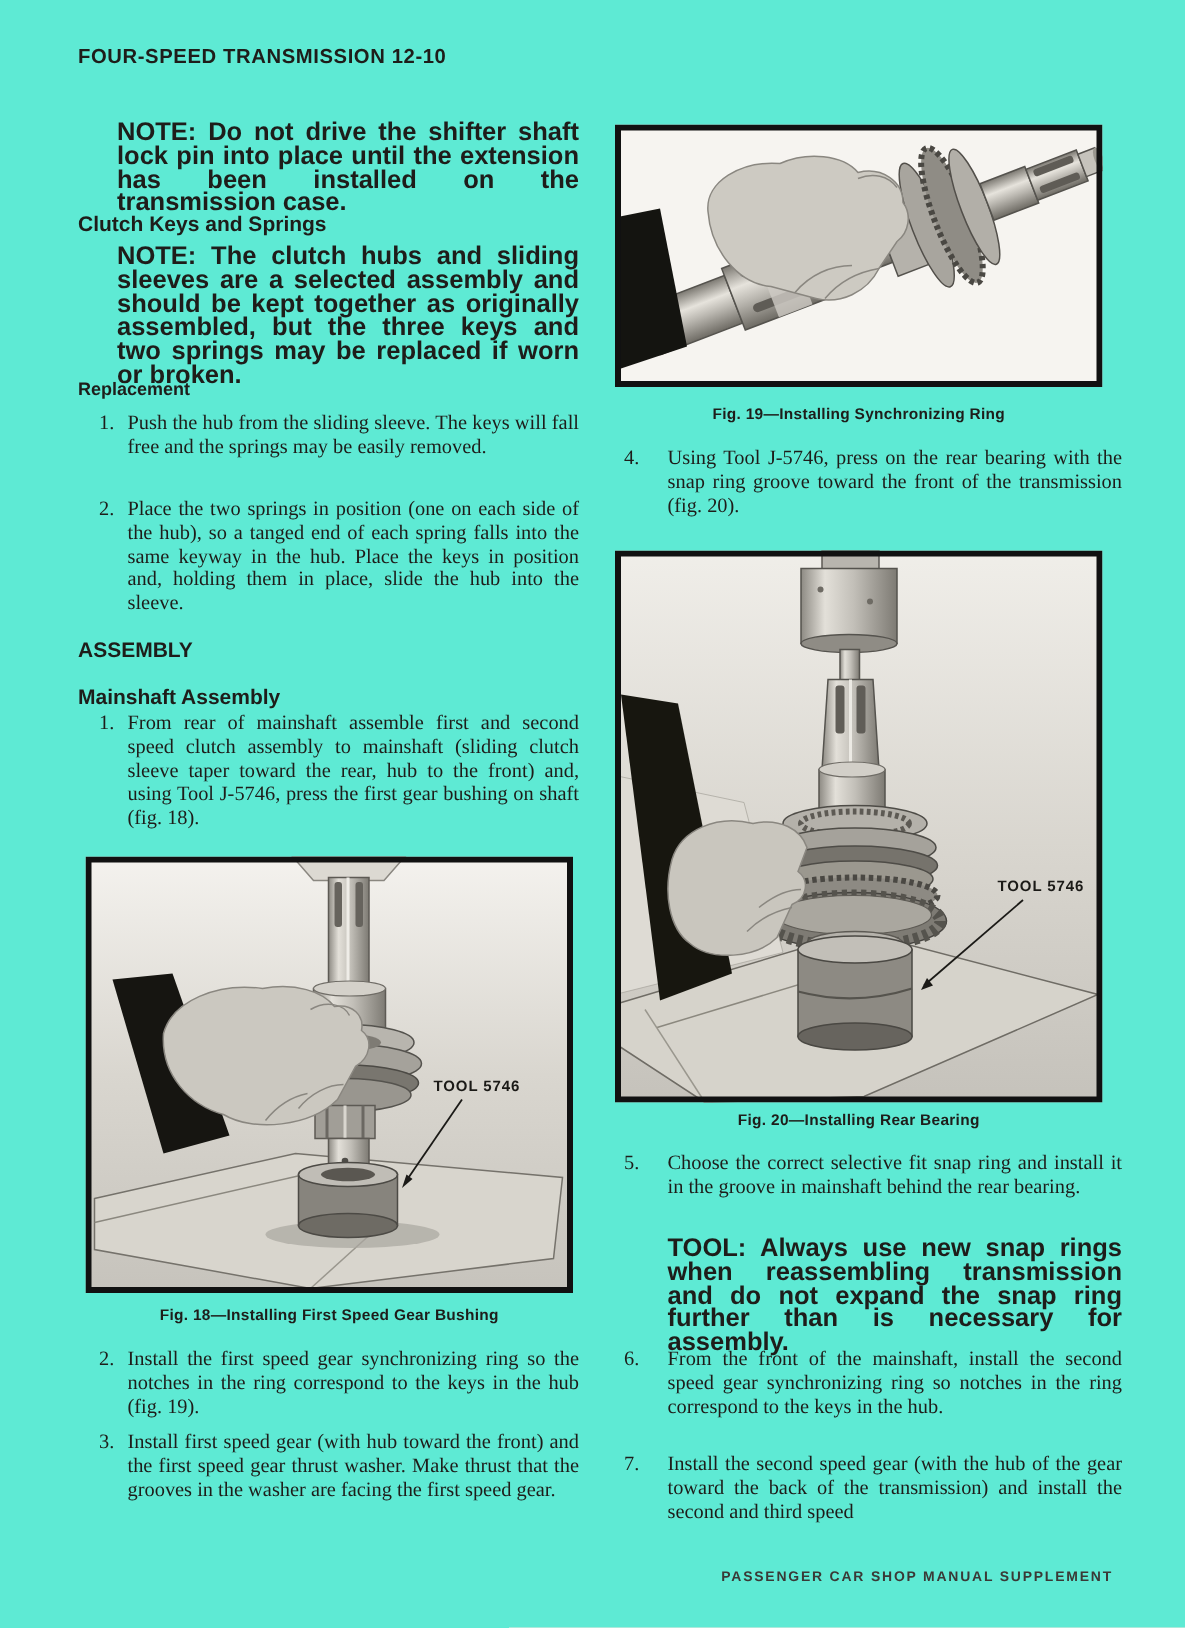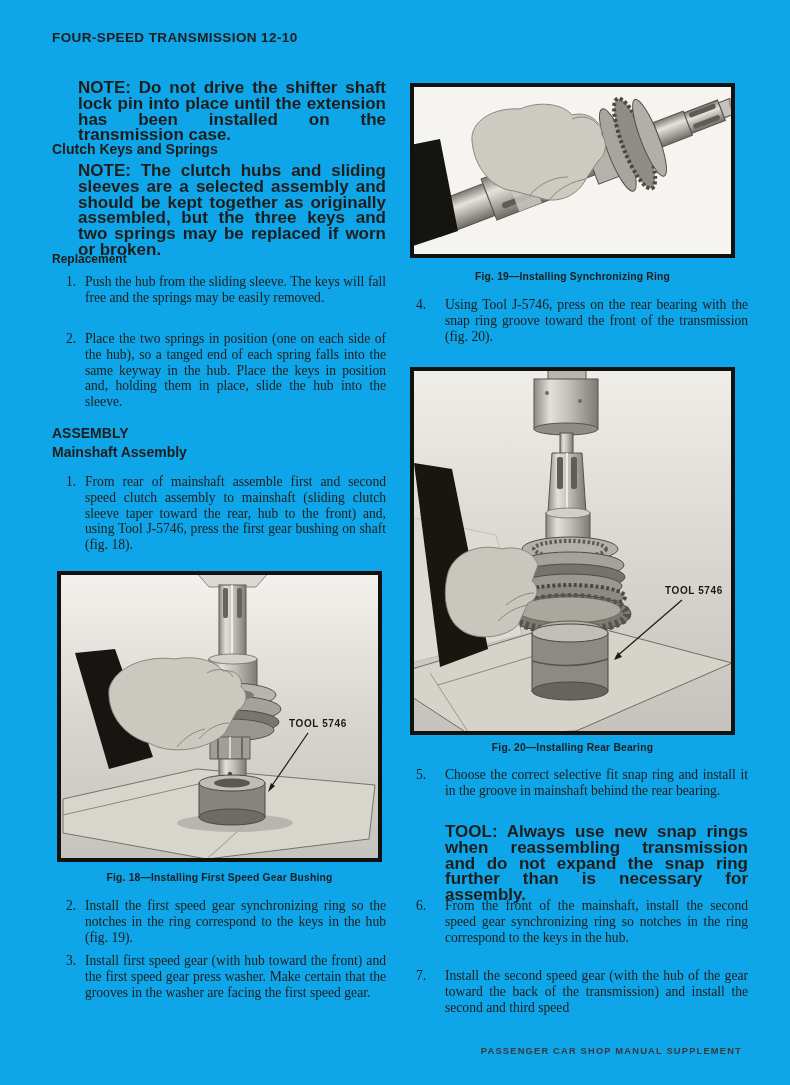--- a/index.html
+++ b/index.html
@@ -1,16 +1,16 @@
 <!DOCTYPE html>
 <html><head>
 <meta charset="utf-8">
 <style>
   html,body{margin:0;padding:0;background:#e9e7e2;}
-  .page{position:relative;width:790px;height:1085px;margin:0 auto;background:#0ea5e9;
+  .page{position:relative;width:790px;height:1085px;margin:0 auto;background:#5eead4;
         color:#1e1d1a;font-family:"Liberation Serif",serif;overflow:hidden;}
   .abs{position:absolute;}
   .header-title{font-family:"Liberation Sans",sans-serif;font-weight:bold;font-size:13.5px;letter-spacing:0.4px;}
   .h-main{font-family:"Liberation Sans",sans-serif;font-weight:bold;font-size:14px;}
   .h-sub{font-family:"Liberation Sans",sans-serif;font-weight:bold;font-size:12px;}
   .note{font-family:Liberation Sans, sans-serif;font-weight:bold;font-size:17px;line-height:15.8px;text-align:justify;}
   .step{font-size:13.6px;line-height:15.8px;text-align:justify;}
   .step .num{position:absolute;left:0;top:0;}
   .fig-caption{font-family:"Liberation Sans",sans-serif;font-weight:bold;font-size:10.3px;letter-spacing:0.2px;text-align:center;}
   .footer{font-family:"Liberation Sans",sans-serif;font-weight:bold;font-size:9.3px;letter-spacing:1.2px;color:#3a3936;text-align:right;}
@@ -36,21 +36,21 @@
     <span>Push the hub from the sliding sleeve. The keys will fall free and the springs may be easily removed.</span>
   </div>
 
   <div class="abs step" style="left:66px;top:331px;width:301px;padding-left:19px;">
     <span class="num">2.</span>
     <span>Place the two springs in position (one on each side of the hub), so a tanged end of each spring falls into the same keyway in the hub. Place the keys in position and, holding them in place, slide the hub into the sleeve.</span>
   </div>
 
   <div class="abs h-main" style="left:52px;top:425px;">ASSEMBLY</div>
 
-  <div class="abs h-main" style="left:52px;top:444px;text-align:center;">Mainshaft Assembly</div>
+  <div class="abs h-main" style="left:52px;top:456px;text-align:center;">Mainshaft Assembly</div>
 
   <div class="abs step" style="left:66px;top:474px;width:301px;padding-left:19px;">
     <span class="num">1.</span>
     <span>From rear of mainshaft assemble first and second speed clutch assembly to mainshaft (sliding clutch sleeve taper toward the rear, hub to the front) and, using Tool J-5746, press the first gear bushing on shaft (fig. 18).</span>
   </div>
 
   <div class="abs" style="left:57px;top:571px;">
     <svg width="325" height="291" viewBox="0 0 325 291">
       <defs>
         <linearGradient id="m18" x1="0" y1="0" x2="1" y2="0">
@@ -122,21 +122,21 @@
 
   <div class="abs fig-caption" style="left:57px;top:872px;width:325px;">Fig. 18—Installing First Speed Gear Bushing</div>
 
   <div class="abs step" style="left:66px;top:898px;width:301px;padding-left:19px;">
     <span class="num">2.</span>
     <span>Install the first speed gear synchronizing ring so the notches in the ring correspond to the keys in the hub (fig. 19).</span>
   </div>
 
   <div class="abs step" style="left:66px;top:953px;width:301px;padding-left:19px;">
     <span class="num">3.</span>
-    <span>Install first speed gear (with hub toward the front) and the first speed gear press washer. Make certain that the grooves in the washer are facing the first speed gear.</span>
+    <span>Install first speed gear (with hub toward the front) and the first speed gear thrust washer. Make thrust that the grooves in the washer are facing the first speed gear.</span>
   </div>
 
   <div class="abs" style="left:410px;top:83px;">
     <svg width="325" height="175" viewBox="0 0 325 175">
       <defs>
         <linearGradient id="m19" x1="0" y1="0" x2="0" y2="1">
           <stop offset="0" stop-color="#7b7871"></stop>
             <stop offset="0.35" stop-color="#e6e3dc"></stop>
           <stop offset="0.6" stop-color="#bab7b0"></stop>
             <stop offset="1" stop-color="#6e6b64"></stop>

